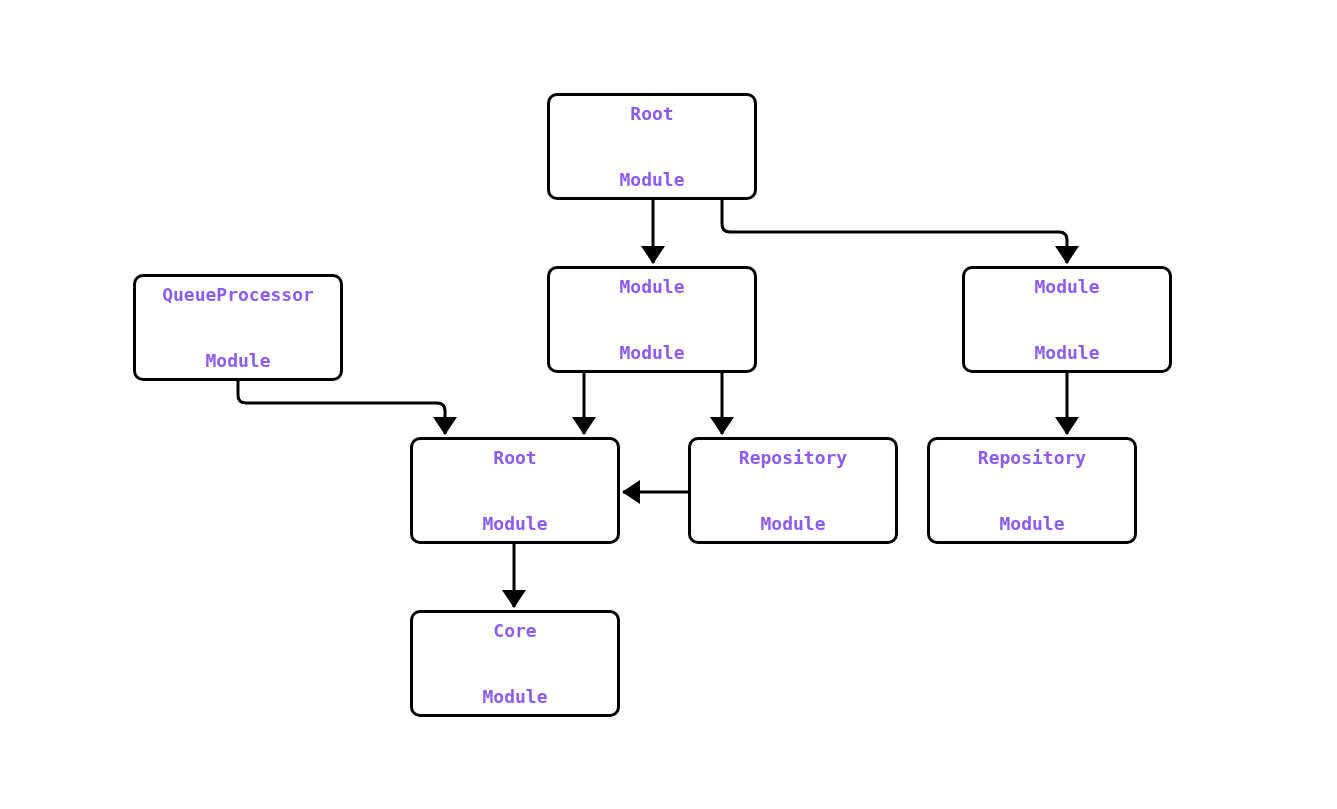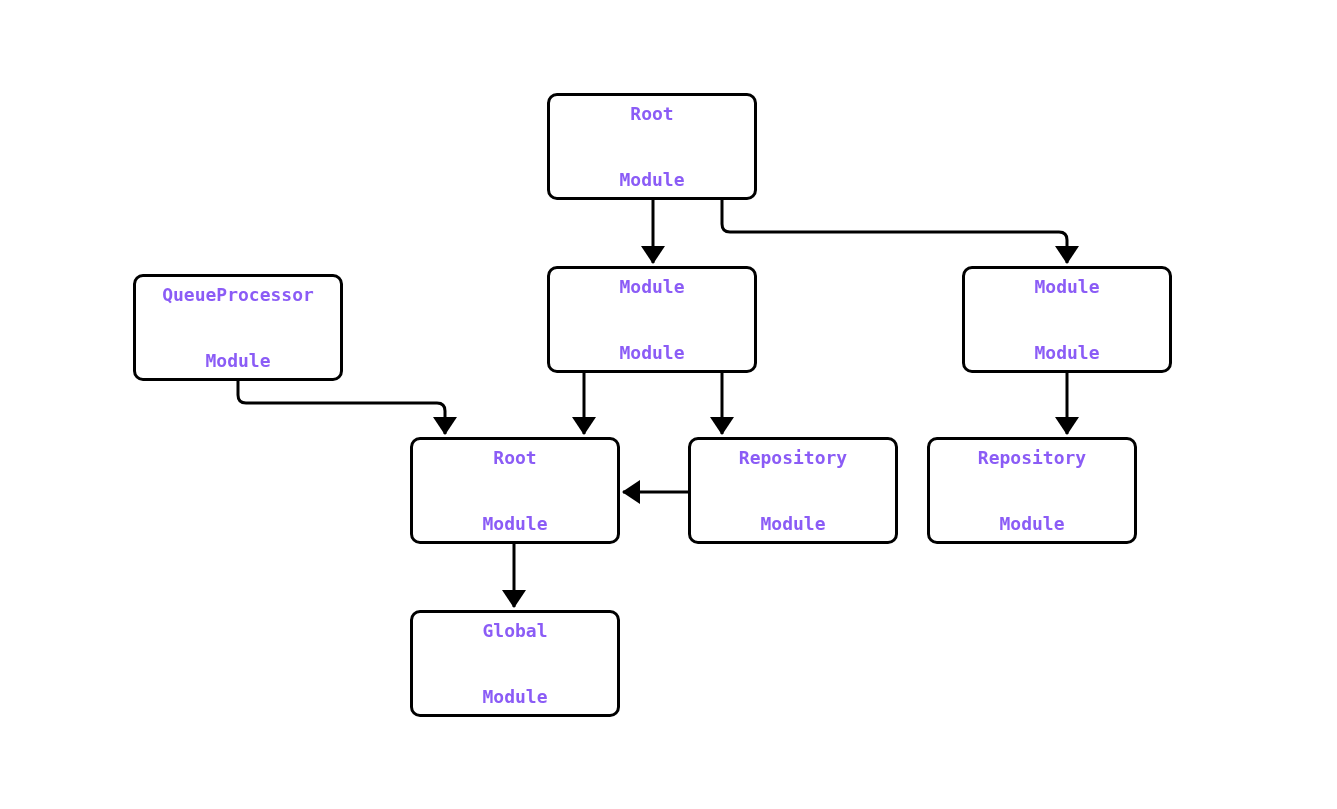--- a/index.html
+++ b/index.html
@@ -125,18 +125,18 @@
 
   <div class="node" style="left:927px; top:437px">
     <div class="node-label">
       <span>Repository</span>
       <span>Module</span>
     </div>
   </div>
 
   <div class="node" style="left:410px; top:610px">
     <div class="node-label">
-      <span>Global</span>
+      <span>Core</span>
       <span>Module</span>
     </div>
   </div>
 
 </div>
 
 </body></html>

